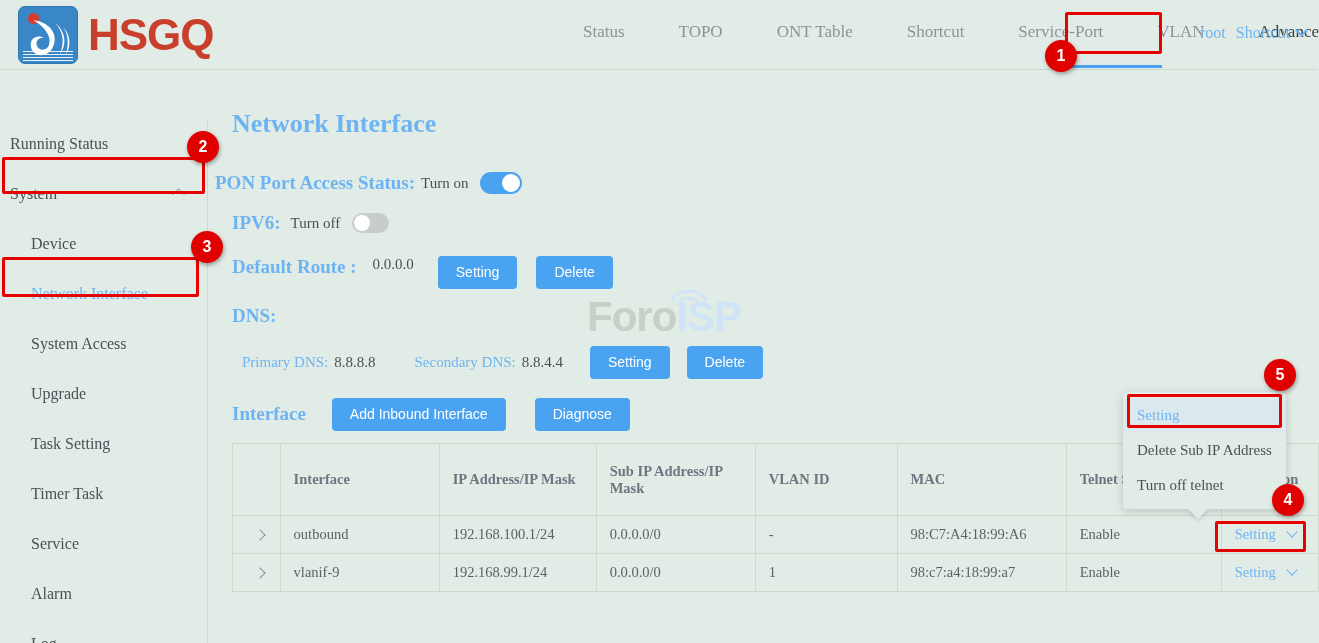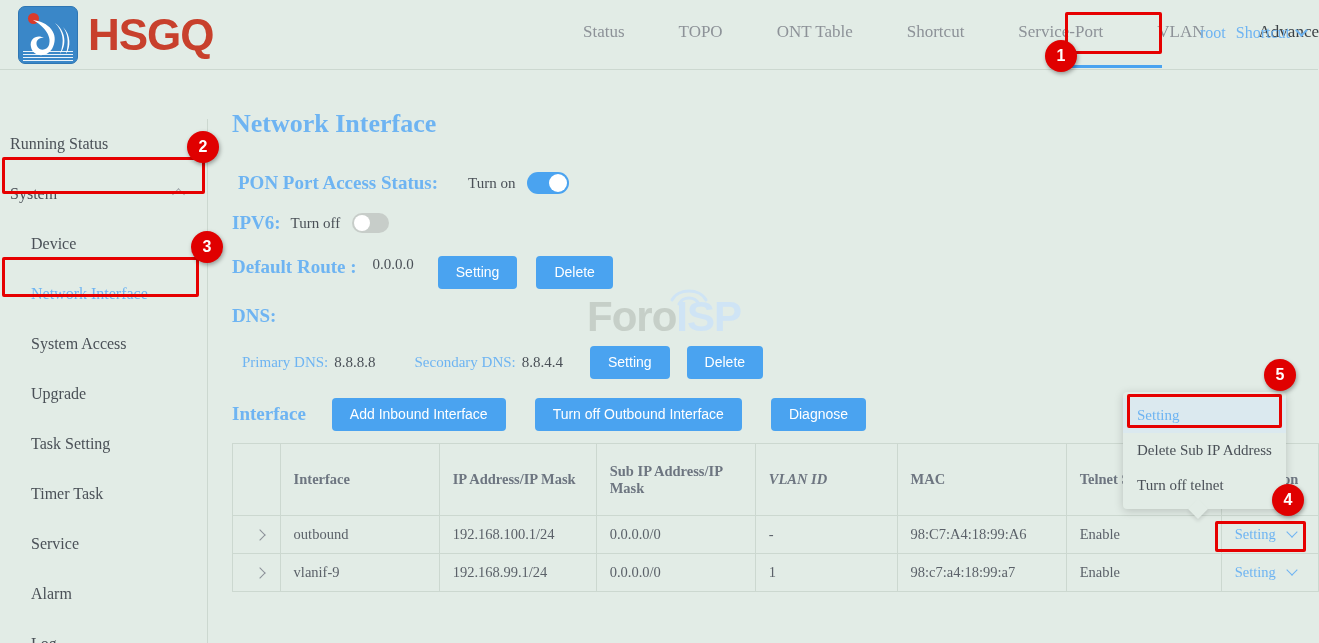--- a/index.html
+++ b/index.html
@@ -86,25 +86,25 @@
     transform: rotate(45deg);
   }
 
   
   .main { position: absolute; left: 209px; top: 71px; width: 1110px; height: 572px; }
   .page-title {
     position: absolute; left: 23px; top: 38px;
     font-size: 26px; font-weight: bold; color: #6eb4f2;
   }
   .row-pon {
-    position: absolute; left: 29px; top: 101px;
+    position: absolute; left: 6px; top: 101px;
     display: flex; align-items: center;
   }
   .lbl-blue { font-size: 19px; font-weight: bold; color: #6eb4f2; }
-  .lbl-state { font-size: 15px; color: #4a5057; margin-left: 30px; }
+  .lbl-state { font-size: 15px; color: #4a5057; margin-left: 6px; }
   .toggle {
     width: 42px; height: 22px; border-radius: 11px; margin-left: 12px;
     position: relative; cursor: pointer;
   }
   .toggle.on { background: #4aa3f0; }
   .toggle.off { background: #c7cdc9; }
   .toggle .knob {
     position: absolute; top: 2px; width: 18px; height: 18px;
     border-radius: 50%; background: #fff;
   }
@@ -160,21 +160,21 @@
   .tbl th, .tbl td {
     border: 1px solid #ccd8d0; text-align: left;
     padding: 10px 13px; vertical-align: middle; background: #e2ece6;
   }
   .tbl th { font-weight: bold; height: 72px; color: #6d7580; }
   .tbl td { height: 36px; }
   .tbl .c-exp  { width: 47px; }
   .tbl .c-if   { width: 157px; }
   .tbl .c-ip   { width: 155px; }
   .tbl .c-sub  { width: 157px; }
-  .tbl .c-vlan { width: 140px; font-style: italic; }
+  .tbl .c-vlan { width: 140px; }
   .tbl .c-mac  { width: 167px; }
   .tbl .c-tel  { width: 153px; }
   .tbl .c-op   { width: 96px; }
   .exp-chev {
     display: inline-block; width: 8px; height: 8px;
     border-right: 1.6px solid #8b9098; border-top: 1.6px solid #8b9098;
     transform: rotate(45deg); margin-left: 10px; cursor: pointer;
   }
   .op-link { color: #6eb4f2; cursor: pointer; white-space: nowrap; }
   .op-chev {
@@ -316,21 +316,20 @@
       <span class="dns-gap"></span>
       <span class="dns-key">Secondary DNS:</span>
       <span class="dns-val">8.8.4.4</span>
       <button class="btn">Setting</button>
       <button class="btn">Delete</button>
     </div>
 
     <div class="row-iface">
       <span class="lbl-blue">Interface</span>
       <button class="btn">Add Inbound Interface</button>
-      <button class="btn">Turn off Outbound Interface</button>
       <button class="btn">Diagnose</button>
     </div>
 
     <table class="tbl">
       <thead>
         <tr>
           <th class="c-exp"></th>
           <th class="c-if">Interface</th>
           <th class="c-ip">IP Address/IP Mask</th>
           <th class="c-sub">Sub IP Address/IP Mask</th>

